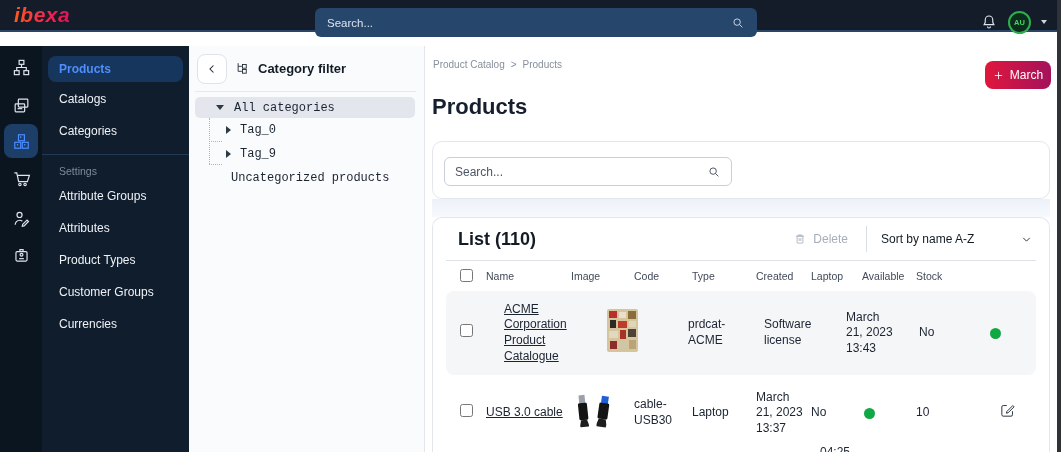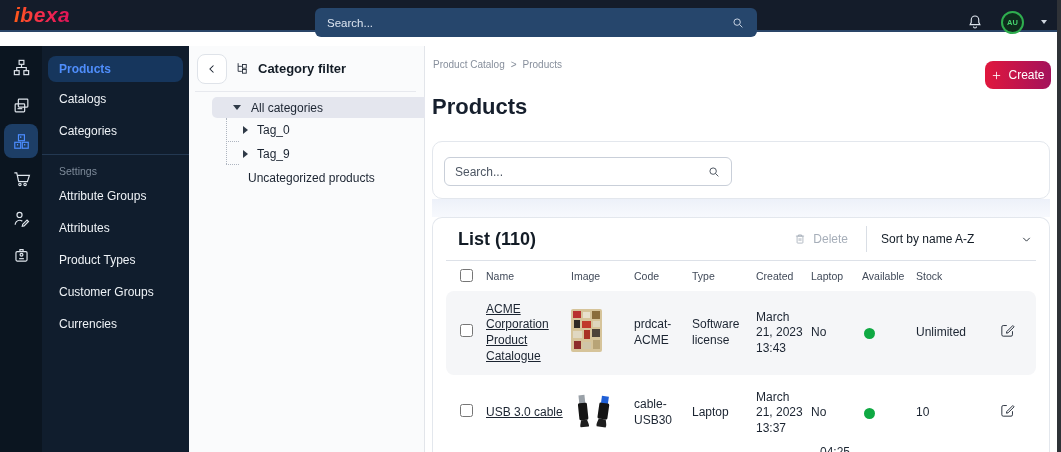--- a/index.html
+++ b/index.html
@@ -10,21 +10,21 @@
   .topbar { position:absolute; left:0; top:0; width:1061px; height:32px;
     background:#141c2a; border-bottom:2px solid #2a4568; display:flex; align-items:center; z-index:5; }
   .logo { margin-left:14px; font-size:21px; font-weight:bold; font-style:italic; letter-spacing:.5px;
     background:linear-gradient(90deg,#ff5a19,#f42c4e,#e01358);
     -webkit-background-clip:text; background-clip:text; color:transparent; }
   .topbar-search { position:absolute; left:315px; top:8px; width:442px; height:29px;
     background:#26466c; border-radius:6px; display:flex; align-items:center; padding:0 12px; }
   .topbar-search input { flex:1; background:transparent; border:none; outline:none;
     color:#e8eef7; font-size:11.5px; font-family:inherit; }
   .topbar-search input::placeholder { color:#dbe4f0; }
-  .tb-icons { position:absolute; right:14px; top:0; height:44px; display:flex; align-items:center; gap:17px; }
+  .tb-icons { position:absolute; right:14px; top:0; height:44px; display:flex; align-items:center; gap:10px; }
   .bell { width:18px; height:18px; }
   .avatar { width:23px; height:23px; border-radius:50%; background:#0e2c1c; border:2px solid #2fae4f;
     display:flex; align-items:center; justify-content:center; color:#45d36e; font-size:7.5px; font-weight:bold; }
   .tb-caret { width:0; height:0; border-left:3.5px solid transparent; border-right:3.5px solid transparent;
     border-top:4px solid #cfd6df; }
 
   
   .rail { position:absolute; left:0; top:46px; width:42px; height:406px; background:#0b1520; }
   .rail-slot { position:absolute; left:4px; width:34px; height:34px; display:flex; align-items:center; justify-content:center; border-radius:8px; }
   .rail-slot svg { width:19px; height:19px; stroke:#dfe5ec; fill:none; stroke-width:1.5; }
@@ -43,21 +43,21 @@
   
   .filter { position:absolute; left:189px; top:46px; width:236px; height:406px;
     background:#fafbfc; border-right:1px solid #e2e5ea; }
   .back-btn { position:absolute; left:8px; top:8px; width:30px; height:30px; background:#fff;
     border:1px solid #dfe3e9; border-radius:8px; display:flex; align-items:center; justify-content:center; }
   .back-btn svg { width:14px; height:14px; stroke:#1b2431; fill:none; stroke-width:1.8; }
   .filter-title { position:absolute; left:46px; top:15px; display:flex; align-items:center; gap:8px;
     font-size:13px; font-weight:bold; color:#131c26; }
   .filter-title svg { width:15px; height:15px; stroke:#1b2431; fill:none; stroke-width:1.4; }
   .filter-div { position:absolute; left:6px; right:8px; top:45px; border-top:1px solid #e7e9ee; }
-  .tree { position:absolute; left:17px; top:51px; width:100%; }
+  .tree { position:absolute; left:0; top:51px; width:100%;font-family:Liberation Mono, monospace; }
   .tree-sel { margin:0 9px 0 6px; height:21px; background:#e4e6ee; border-radius:5px;
     display:flex; align-items:center; }
   .caret-down { width:0; height:0; border-left:4px solid transparent; border-right:4px solid transparent;
     border-top:5px solid #2f3a47; margin-left:21px; }
   .caret-right { width:0; height:0; border-top:4px solid transparent; border-bottom:4px solid transparent;
     border-left:5px solid #2f3a47; }
   .tree-sel span { margin-left:10px; font-size:12px; color:#1b2431; }
   .tree-row { height:24px; display:flex; align-items:center; }
   .tree-row .caret-right { margin-left:37px; }
   .tree-row span { margin-left:9px; font-size:12px; color:#1b2431; }
@@ -99,21 +99,21 @@
     background:none; border:none; font-family:inherit; font-size:12px; color:#131c26; }
   .sort-btn svg { width:13px; height:13px; stroke:#131c26; fill:none; stroke-width:1.6; }
   .list-hdiv { margin:0 13px; border-top:1px solid #dde1e8; }
 
   .trow { display:grid; grid-template-columns:26px 85px 63px 58px 64px 55px 51px 54px 81px 1fr;
     align-items:center; padding-left:14px; }
   .thead-row { margin:0 13px; height:30px; font-size:10.5px; color:#414a59; }
   .rows { margin:0 13px; display:flex; flex-direction:column; gap:5px; }
   .prow { border-radius:8px; font-size:12px; color:#1b2431; line-height:1.3; padding-top:9px; padding-bottom:9px; }
   .prow.stripe { background:#f5f6f8; }
-  .prow.r1 { min-height:84px; }
+  .prow.r1 { min-height:84px;gap:18px; }
   .prow.r2 { min-height:66px; }
   .cell { padding-right:8px; }
   .name-link { color:#1b2431; text-decoration:underline; }
   .cbox { width:13px; height:13px; accent-color:#4f8efc; }
   .dot { width:11px; height:11px; border-radius:50%; background:#0fa943; margin-left:2px; }
   .edit-btn { background:none; border:none; width:20px; height:20px; padding:0; }
   .edit-btn svg { width:17px; height:17px; stroke:#1b2431; fill:none; stroke-width:1.3; }
   .thumb1 { width:31px; height:43px; border-radius:2px; }
   .thumb2 { width:45px; height:37px; }
   .partial-frag { position:absolute; left:395px; top:399px; font-size:12px; color:#1b2431; }
@@ -264,21 +264,21 @@
   <div class="crumbs">
     <span>Product Catalog</span>
     <span>&gt;</span>
     <span>Products</span>
   </div>
   <div class="page-title">Products</div>
   <button class="create-btn">
     <svg viewBox="0 0 24 24">
         <path d="M12 4v16M4 12h16"></path>
       </svg>
-    <span>Create</span>
+    <span>March</span>
   </button>
 
   <div class="search-card">
     <div class="search-input">
       <input type="text" placeholder="Search..." style="">
       <svg class="mag" viewBox="0 0 24 24">
         <circle cx="10.5" cy="10.5" r="5.5"></circle>
           <path d="M14.8 14.8L19.5 19.5"></path>
         </svg>
     </div>

